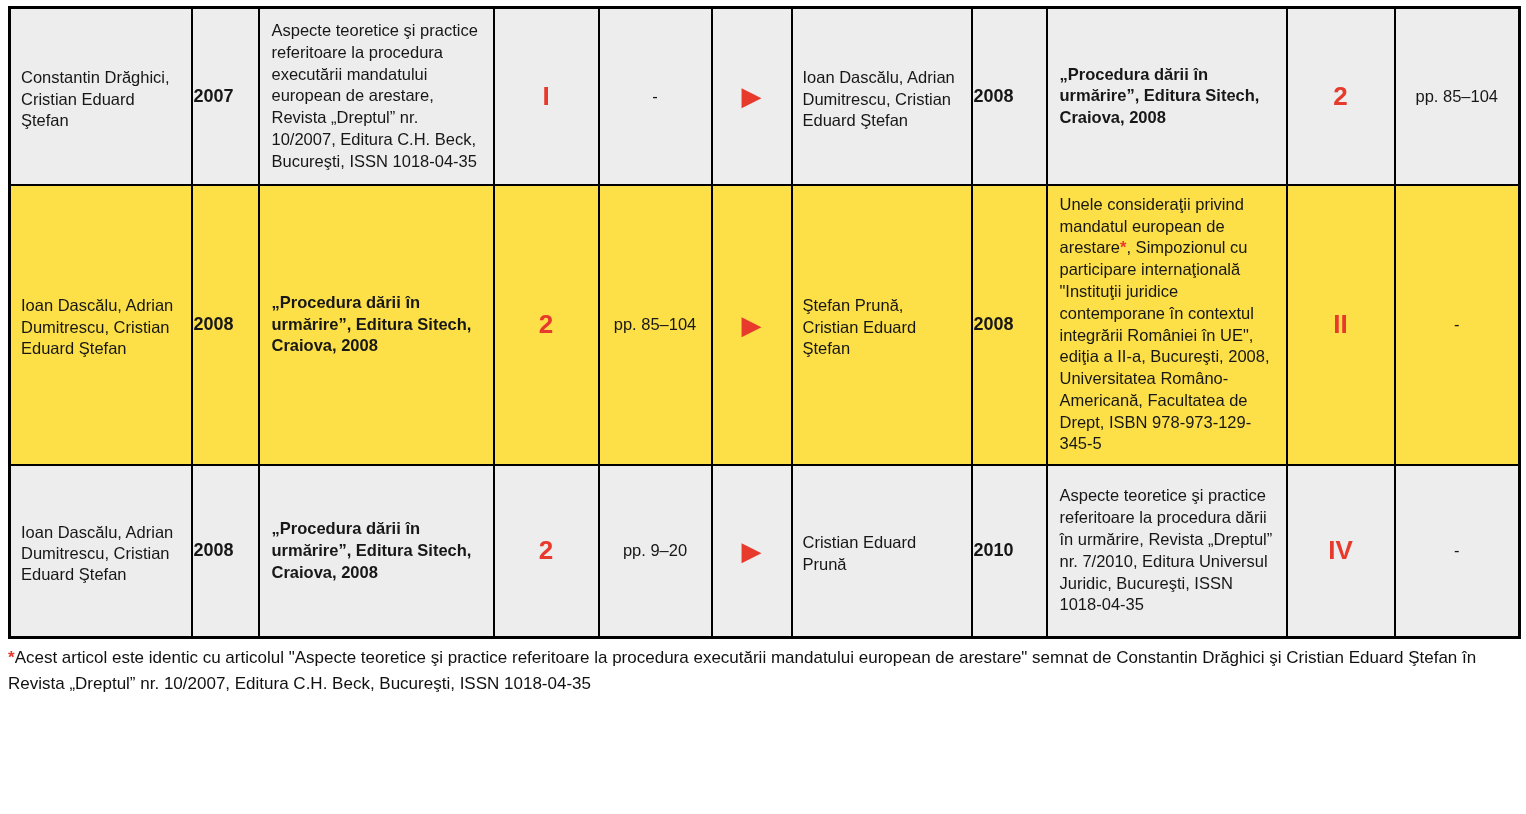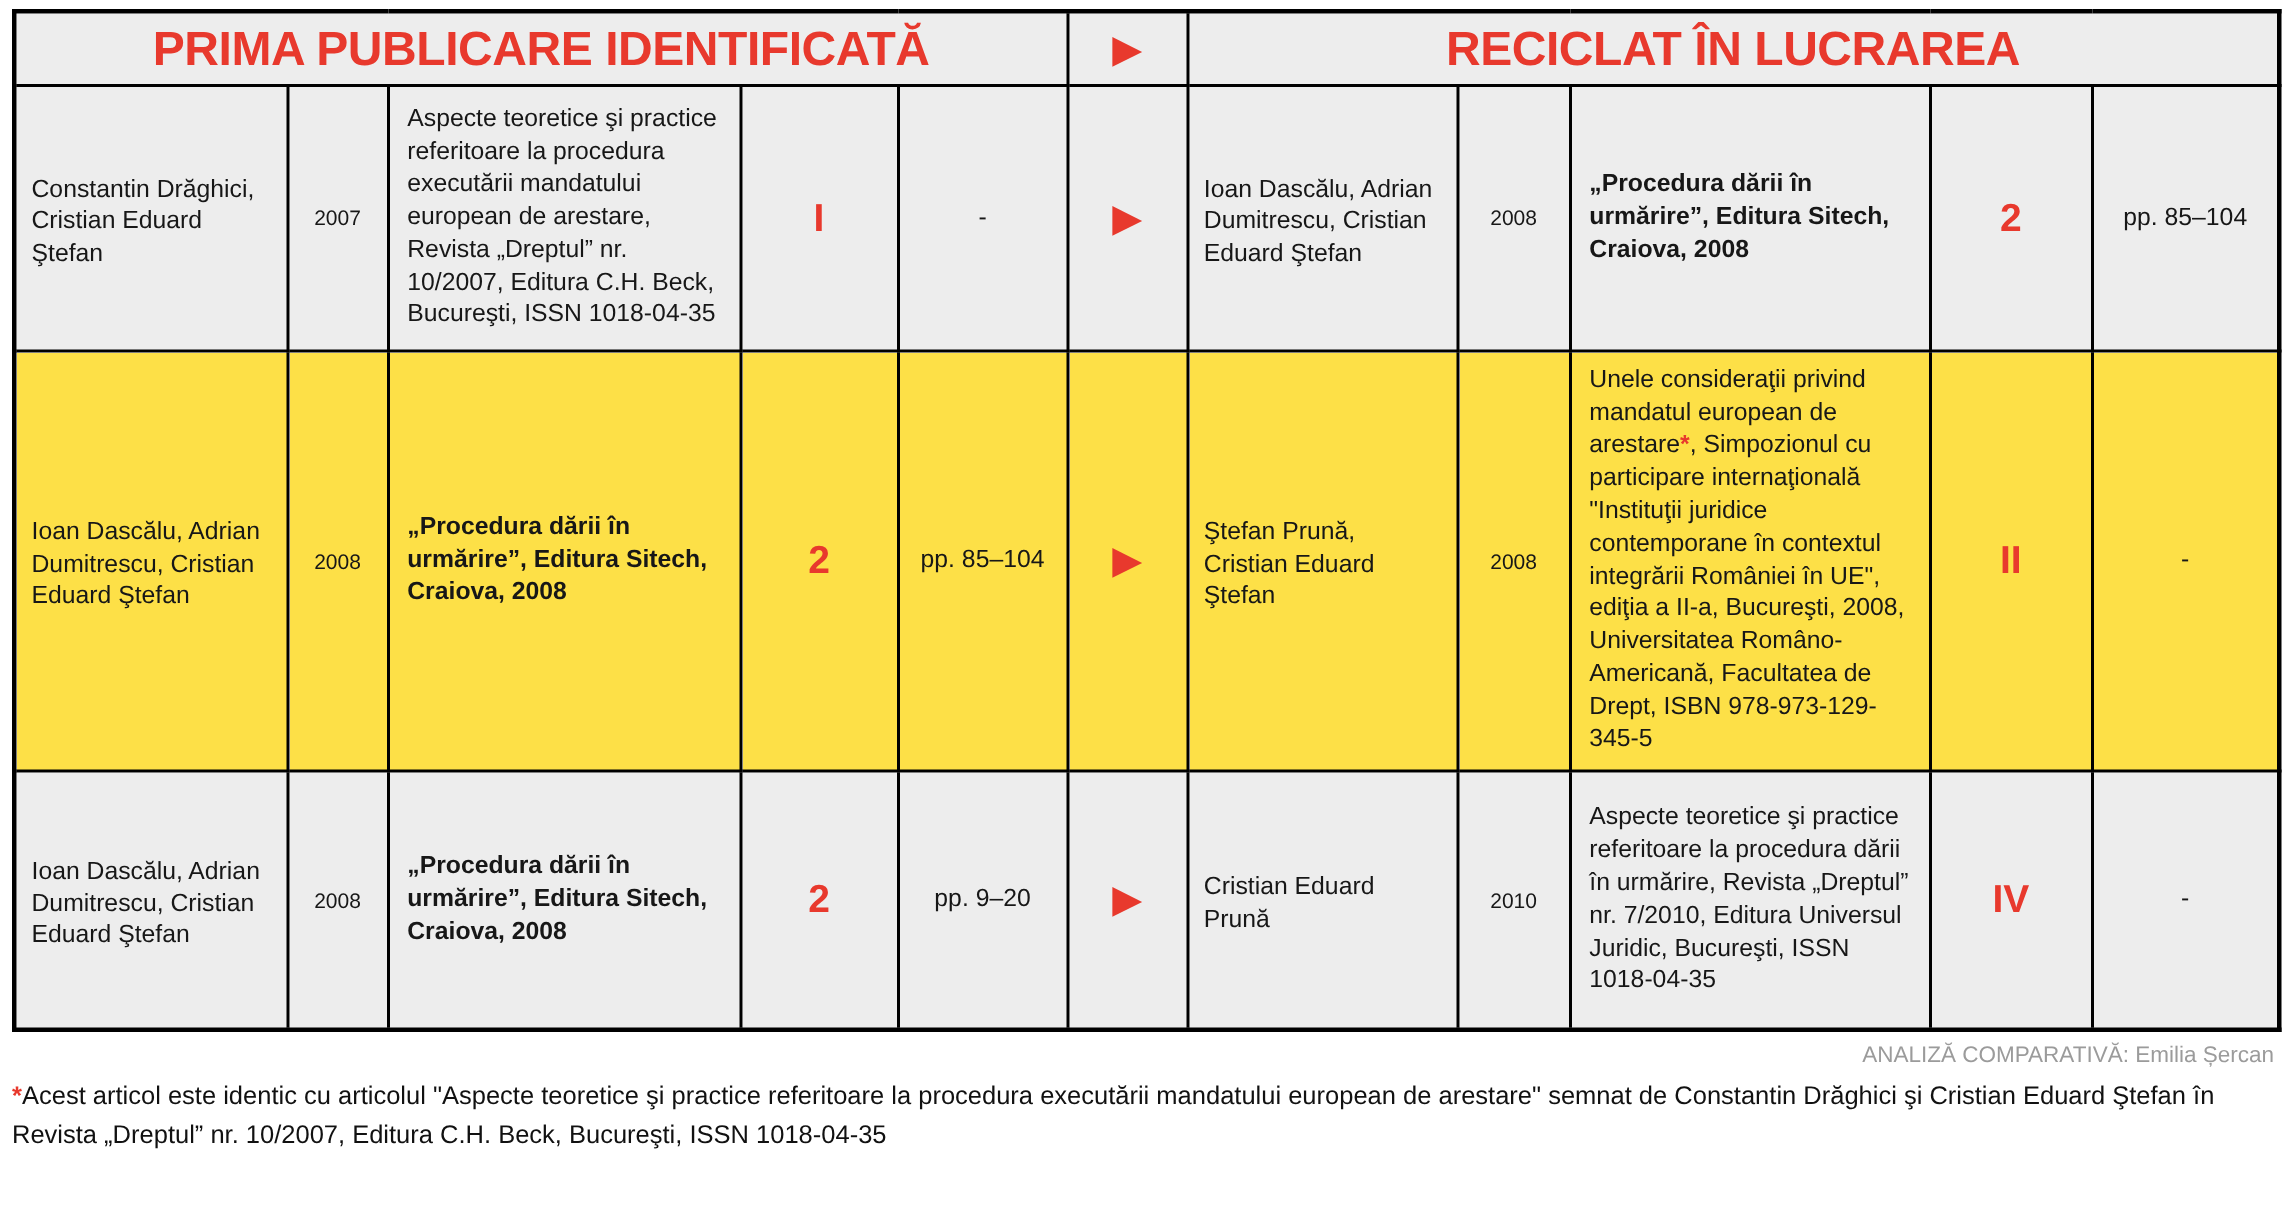--- a/index.html
+++ b/index.html
@@ -32,21 +32,21 @@
   tr.colhead td{
     height:53px;background:#ffffff;text-align:center;
     font-size:16px;font-weight:700;line-height:1.15;padding:2px 4px;color:#111;
   }
   tr.data-row td{background:#fde047;}
   tr.data-row.shade td{background:var(--shade);}
   tr.r1{height:177px;}
   tr.r2{height:280px;}
   tr.r3{height:173px;}
   .autor{text-align:left;padding:12px 8px 6px 10px;font-size:16.5px;line-height:1.3;}
-  .an{text-align:center;font-weight:400;font-size:14px;}
+  .an{font-weight:700;font-size:18px;}
   .titlu{text-align:left;padding:8px 8px 8px 12px;font-size:16.5px;line-height:1.32;}
   .it{}
   .bt{font-weight:700;}
   .marcaj{text-align:center;color:var(--accent);font-weight:800;font-size:26px;}
   .pagini{text-align:center;font-size:16.5px;}
   .arrow-cell{text-align:center;}
   .arrow-cell span{color:var(--accent);font-size:26px;line-height:1;}
   .star{color:var(--accent);font-weight:700;font-style:normal;}
   .attribution{
     width:1510px;text-align:right;color:var(--muted);
@@ -70,25 +70,20 @@
         <col style="width:113px">
       <col style="width:80px">
       <col style="width:180px">
         <col style="width:75px">
         <col style="width:240px">
         <col style="width:108px">
         <col style="width:125px">
     </colgroup>
 
     <tbody>
-        <tr class="band">
-      <td class="title-cell" colspan="5">PRIMA PUBLICARE IDENTIFICATĂ</td>
-      <td class="arrow-cell band-arrow"><span>▶</span></td>
-      <td class="title-cell" colspan="5">RECICLAT ÎN LUCRAREA</td>
-    </tr>
 
 
     <tr class="data-row shade r1">
       <td class="autor">Constantin Drăghici, Cristian Eduard Ştefan</td>
       <td class="an">2007</td>
       <td class="titlu"><span class="it">Aspecte teoretice şi practice referitoare la procedura executării mandatului european de arestare</span><span>, Revista „Dreptul” nr. 10/2007, Editura C.H. Beck, Bucureşti, ISSN 1018-04-35</span></td>
       <td class="marcaj">I</td>
       <td class="pagini">-</td>
       <td class="arrow-cell"><span>▶</span></td>
       <td class="autor">Ioan Dascălu, Adrian Dumitrescu, Cristian Eduard Ştefan</td>
@@ -121,16 +116,15 @@
       <td class="arrow-cell"><span>▶</span></td>
       <td class="autor">Cristian Eduard Prună</td>
       <td class="an">2010</td>
       <td class="titlu"><span class="it">Aspecte teoretice şi practice referitoare la procedura dării în urmărire</span><span>, Revista „Dreptul” nr. 7/2010, Editura Universul Juridic, Bucureşti, ISSN 1018-04-35</span></td>
       <td class="marcaj">IV</td>
       <td class="pagini">-</td>
     </tr>
   </tbody>
     </table>
 
-  <div class="attribution">ANALIZĂ COMPARATIVĂ: Emilia Șercan</div>
 
   <div class="footnote"><span class="star">*</span><span>Acest articol este identic cu articolul "Aspecte teoretice şi practice referitoare la procedura executării mandatului european de arestare" semnat de Constantin Drăghici şi Cristian Eduard Ştefan în Revista „Dreptul” nr. 10/2007, Editura C.H. Beck, Bucureşti, ISSN 1018-04-35</span></div>
 </div>
 
 </body></html>

